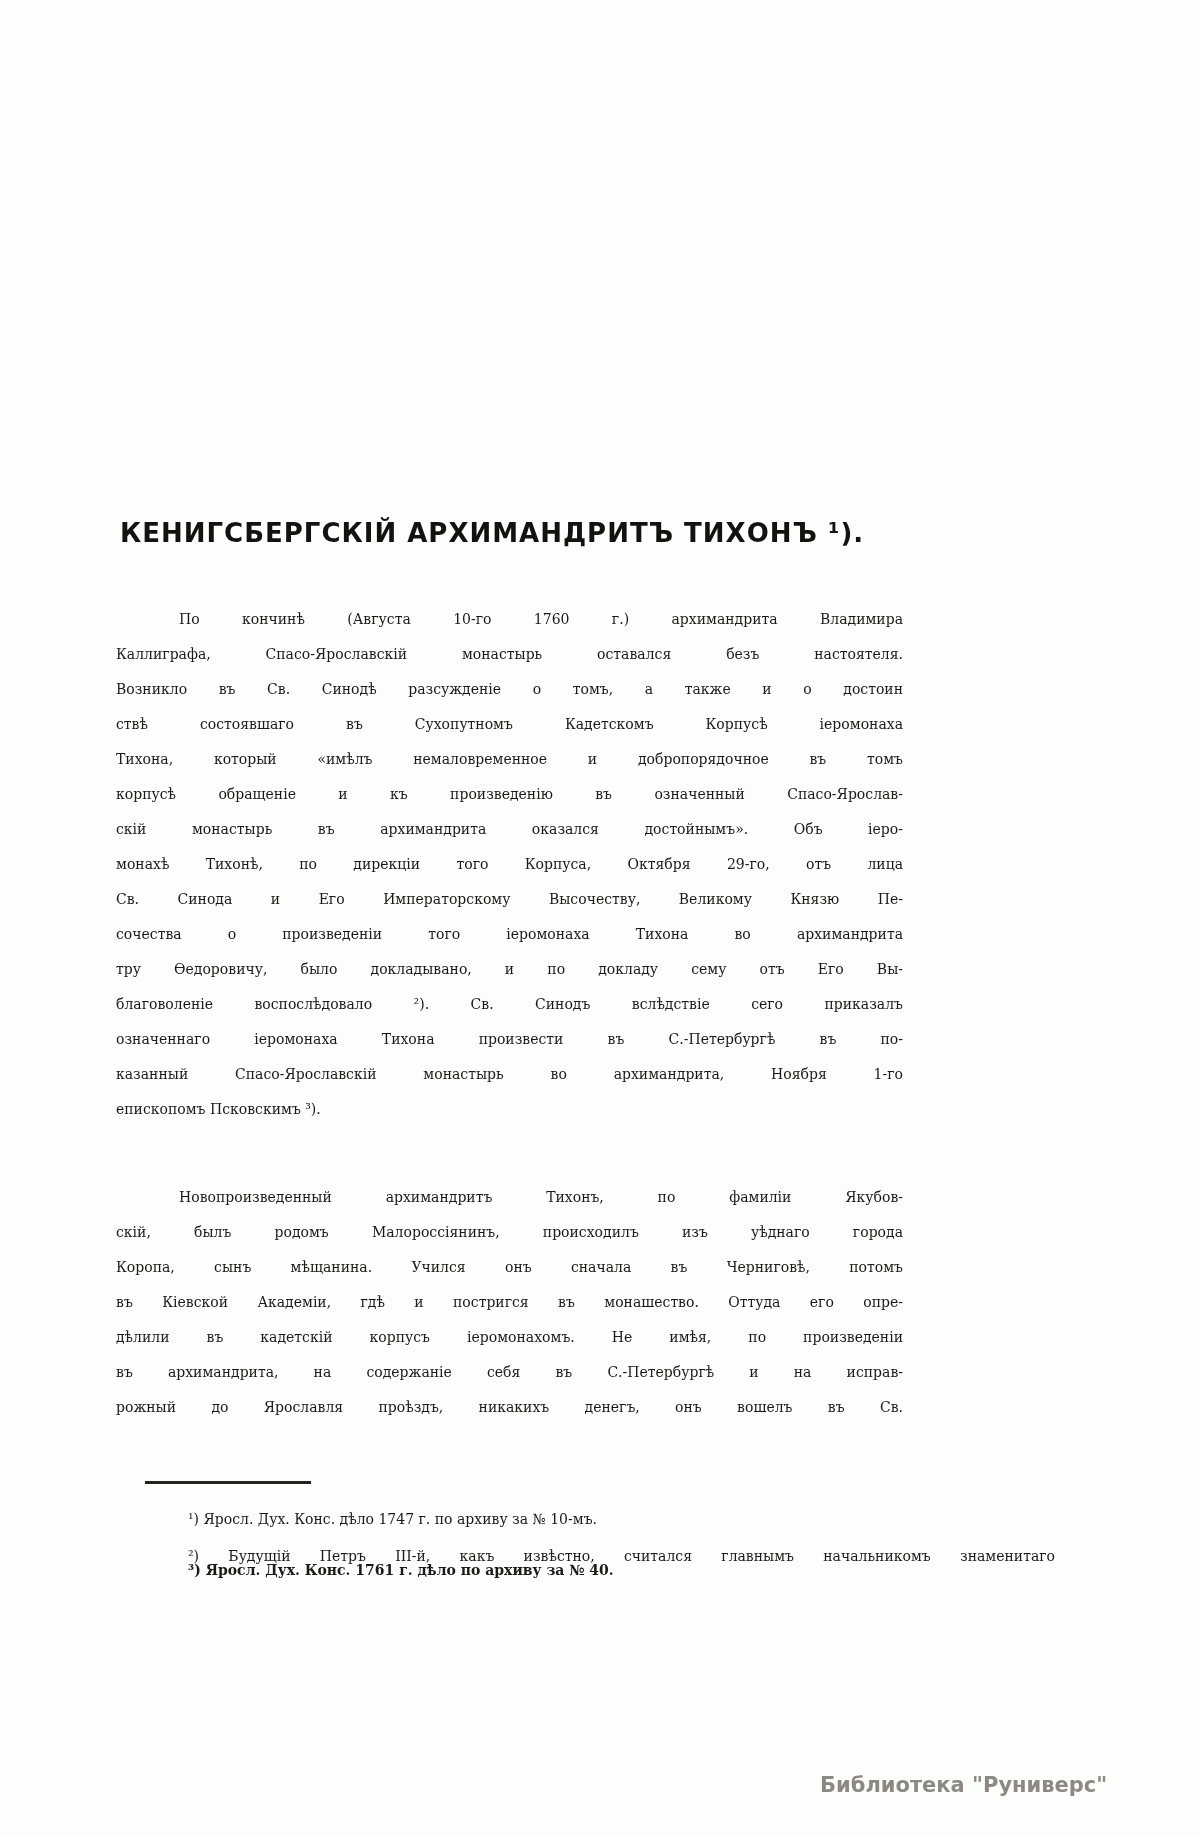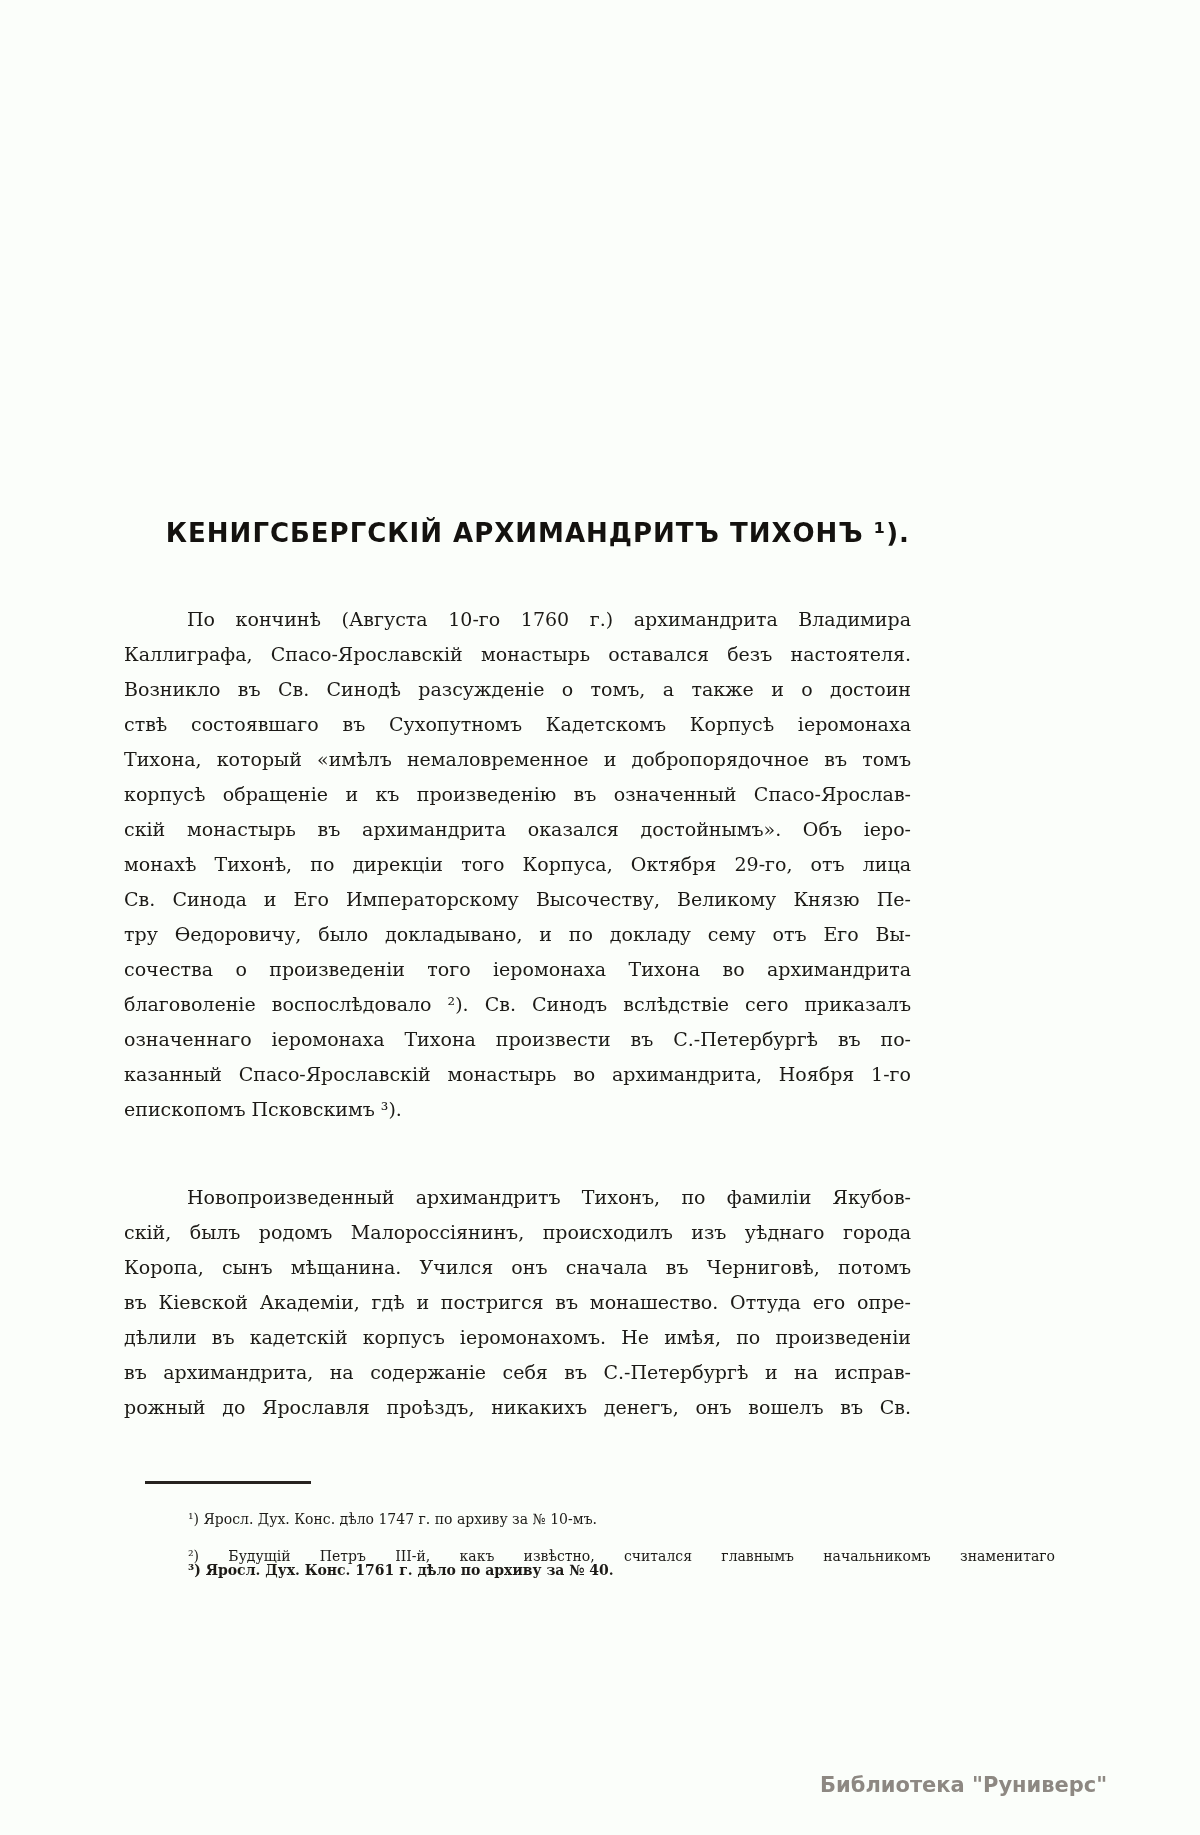--- a/index.html
+++ b/index.html
@@ -7,32 +7,32 @@
     width: 1200px; height: 1835px;
     background: #fbfefa;
     position: relative;
     font-family: "DejaVu Serif", serif;
     color: #1c1a16;
     overflow: hidden;
   }
   .page-title {
     position: absolute;
     left: 120px; top: 518px; width: 790px;
-    text-align: right;
+    text-align: left;
     font-family: "DejaVu Sans", sans-serif;
     font-weight: bold;
     font-size: 26px;
     letter-spacing: 1px;
     color: #14120f;
     white-space: nowrap;
   }
   .body-col {
     position: absolute;
-    left: 124px; width: 787px;
-    font-size: 19px;
+    left: 116px; width: 787px;
+    font-size: 14px;
   }
   .para-1 { top: 602px; }
   .para-2 { top: 1180px; }
   .line {
     height: 35px;
     line-height: 35px;
     text-align: justify;
     text-align-last: justify;
     overflow: hidden;
     white-space: nowrap;
@@ -80,22 +80,22 @@
 <div class="body-col para-1">
   <div class="line indent">По кончинѣ (Августа 10-го 1760 г.) архимандрита Владимира</div>
   <div class="line">Каллиграфа, Спасо-Ярославскій монастырь оставался безъ настоятеля.</div>
   <div class="line">Возникло въ Св. Синодѣ разсужденіе о томъ, а также и о достоин</div>
   <div class="line">ствѣ состоявшаго въ Сухопутномъ Кадетскомъ Корпусѣ іеромонаха</div>
   <div class="line">Тихона, который «имѣлъ немаловременное и добропорядочное въ томъ</div>
   <div class="line">корпусѣ обращеніе и къ произведенію въ означенный Спасо-Ярослав-</div>
   <div class="line">скій монастырь въ архимандрита оказался достойнымъ». Объ іеро-</div>
   <div class="line">монахѣ Тихонѣ, по дирекціи того Корпуса, Октября 29-го, отъ лица</div>
   <div class="line">Св. Синода и Его Императорскому Высочеству, Великому Князю Пе-</div>
+  <div class="line">сочества о произведеніи того іеромонаха Тихона во архимандрита</div>
   <div class="line">тру Ѳедоровичу, было докладывано, и по докладу сему отъ Его Вы-</div>
-  <div class="line">сочества о произведеніи того іеромонаха Тихона во архимандрита</div>
   <div class="line">благоволеніе воспослѣдовало ²). Св. Синодъ вслѣдствіе сего приказалъ</div>
   <div class="line">означеннаго іеромонаха Тихона произвести въ С.-Петербургѣ въ по-</div>
   <div class="line">казанный Спасо-Ярославскій монастырь во архимандрита, Ноября 1-го</div>
   <div class="line endpara">епископомъ Псковскимъ ³).</div>
 </div>
 
 <div class="body-col para-2">
   <div class="line indent">Новопроизведенный архимандритъ Тихонъ, по фамиліи Якубов-</div>
   <div class="line">скій, былъ родомъ Малороссіянинъ, происходилъ изъ уѣднаго города</div>
   <div class="line">Коропа, сынъ мѣщанина. Учился онъ сначала въ Черниговѣ, потомъ</div>

